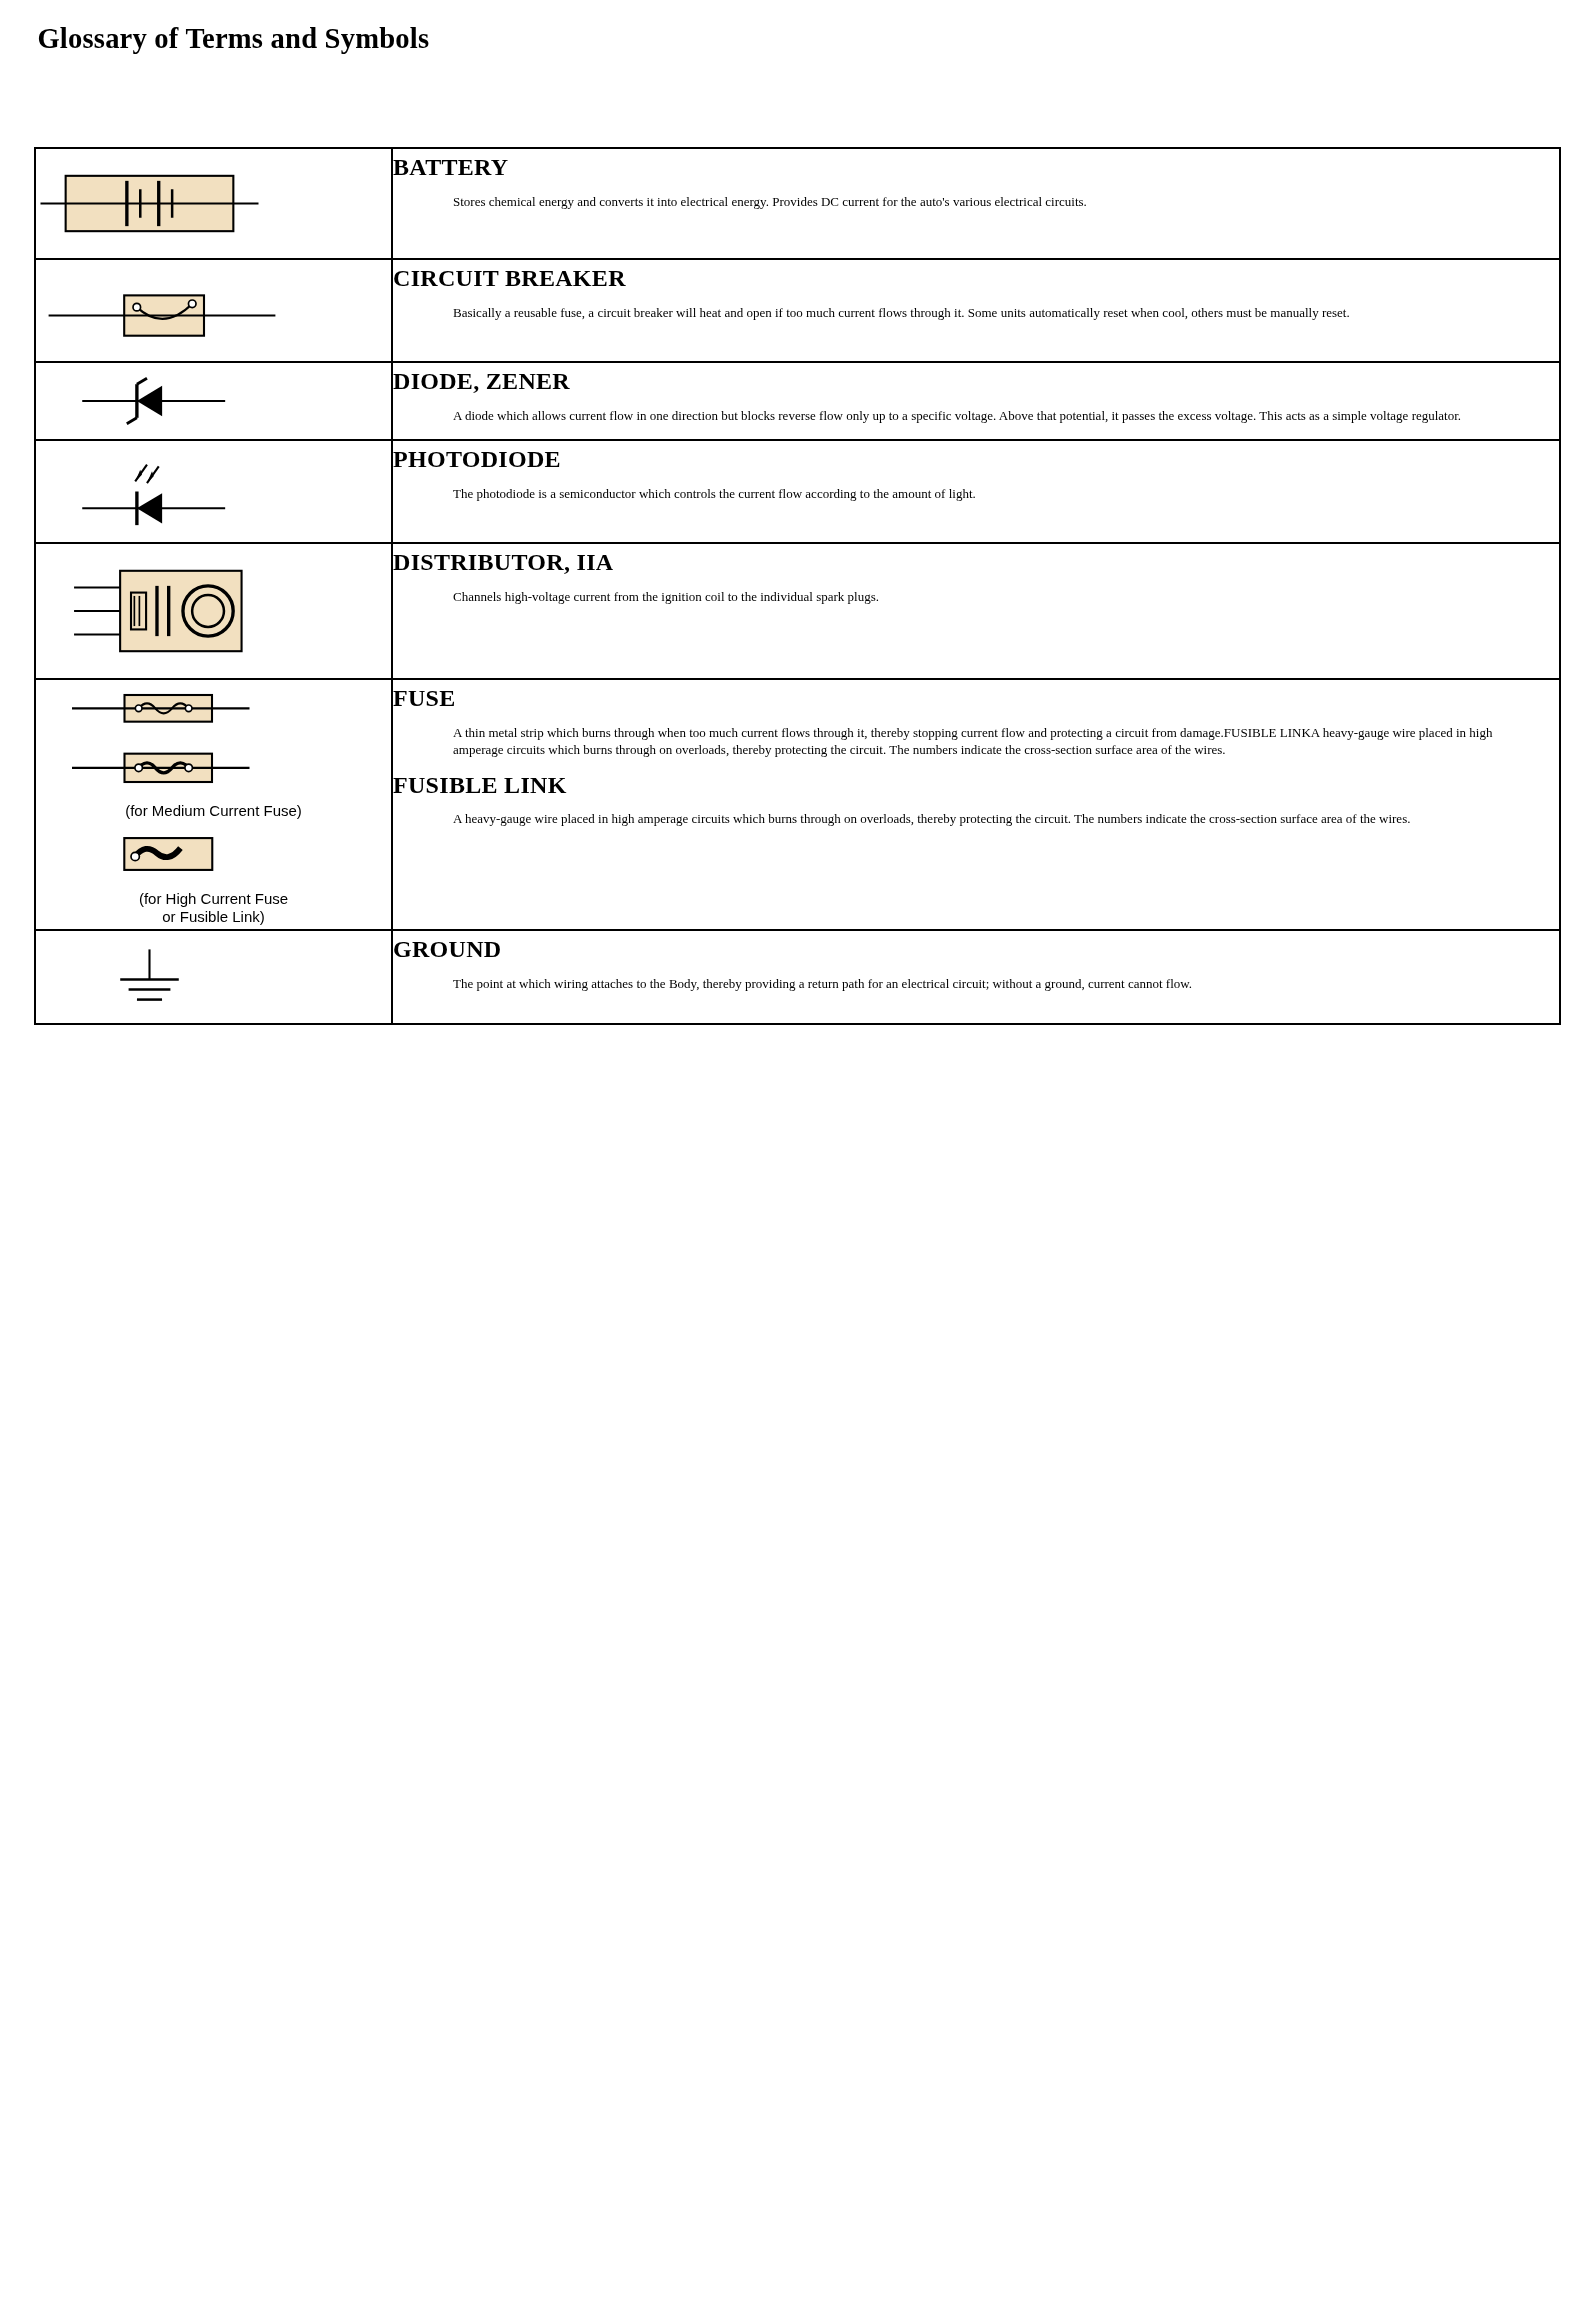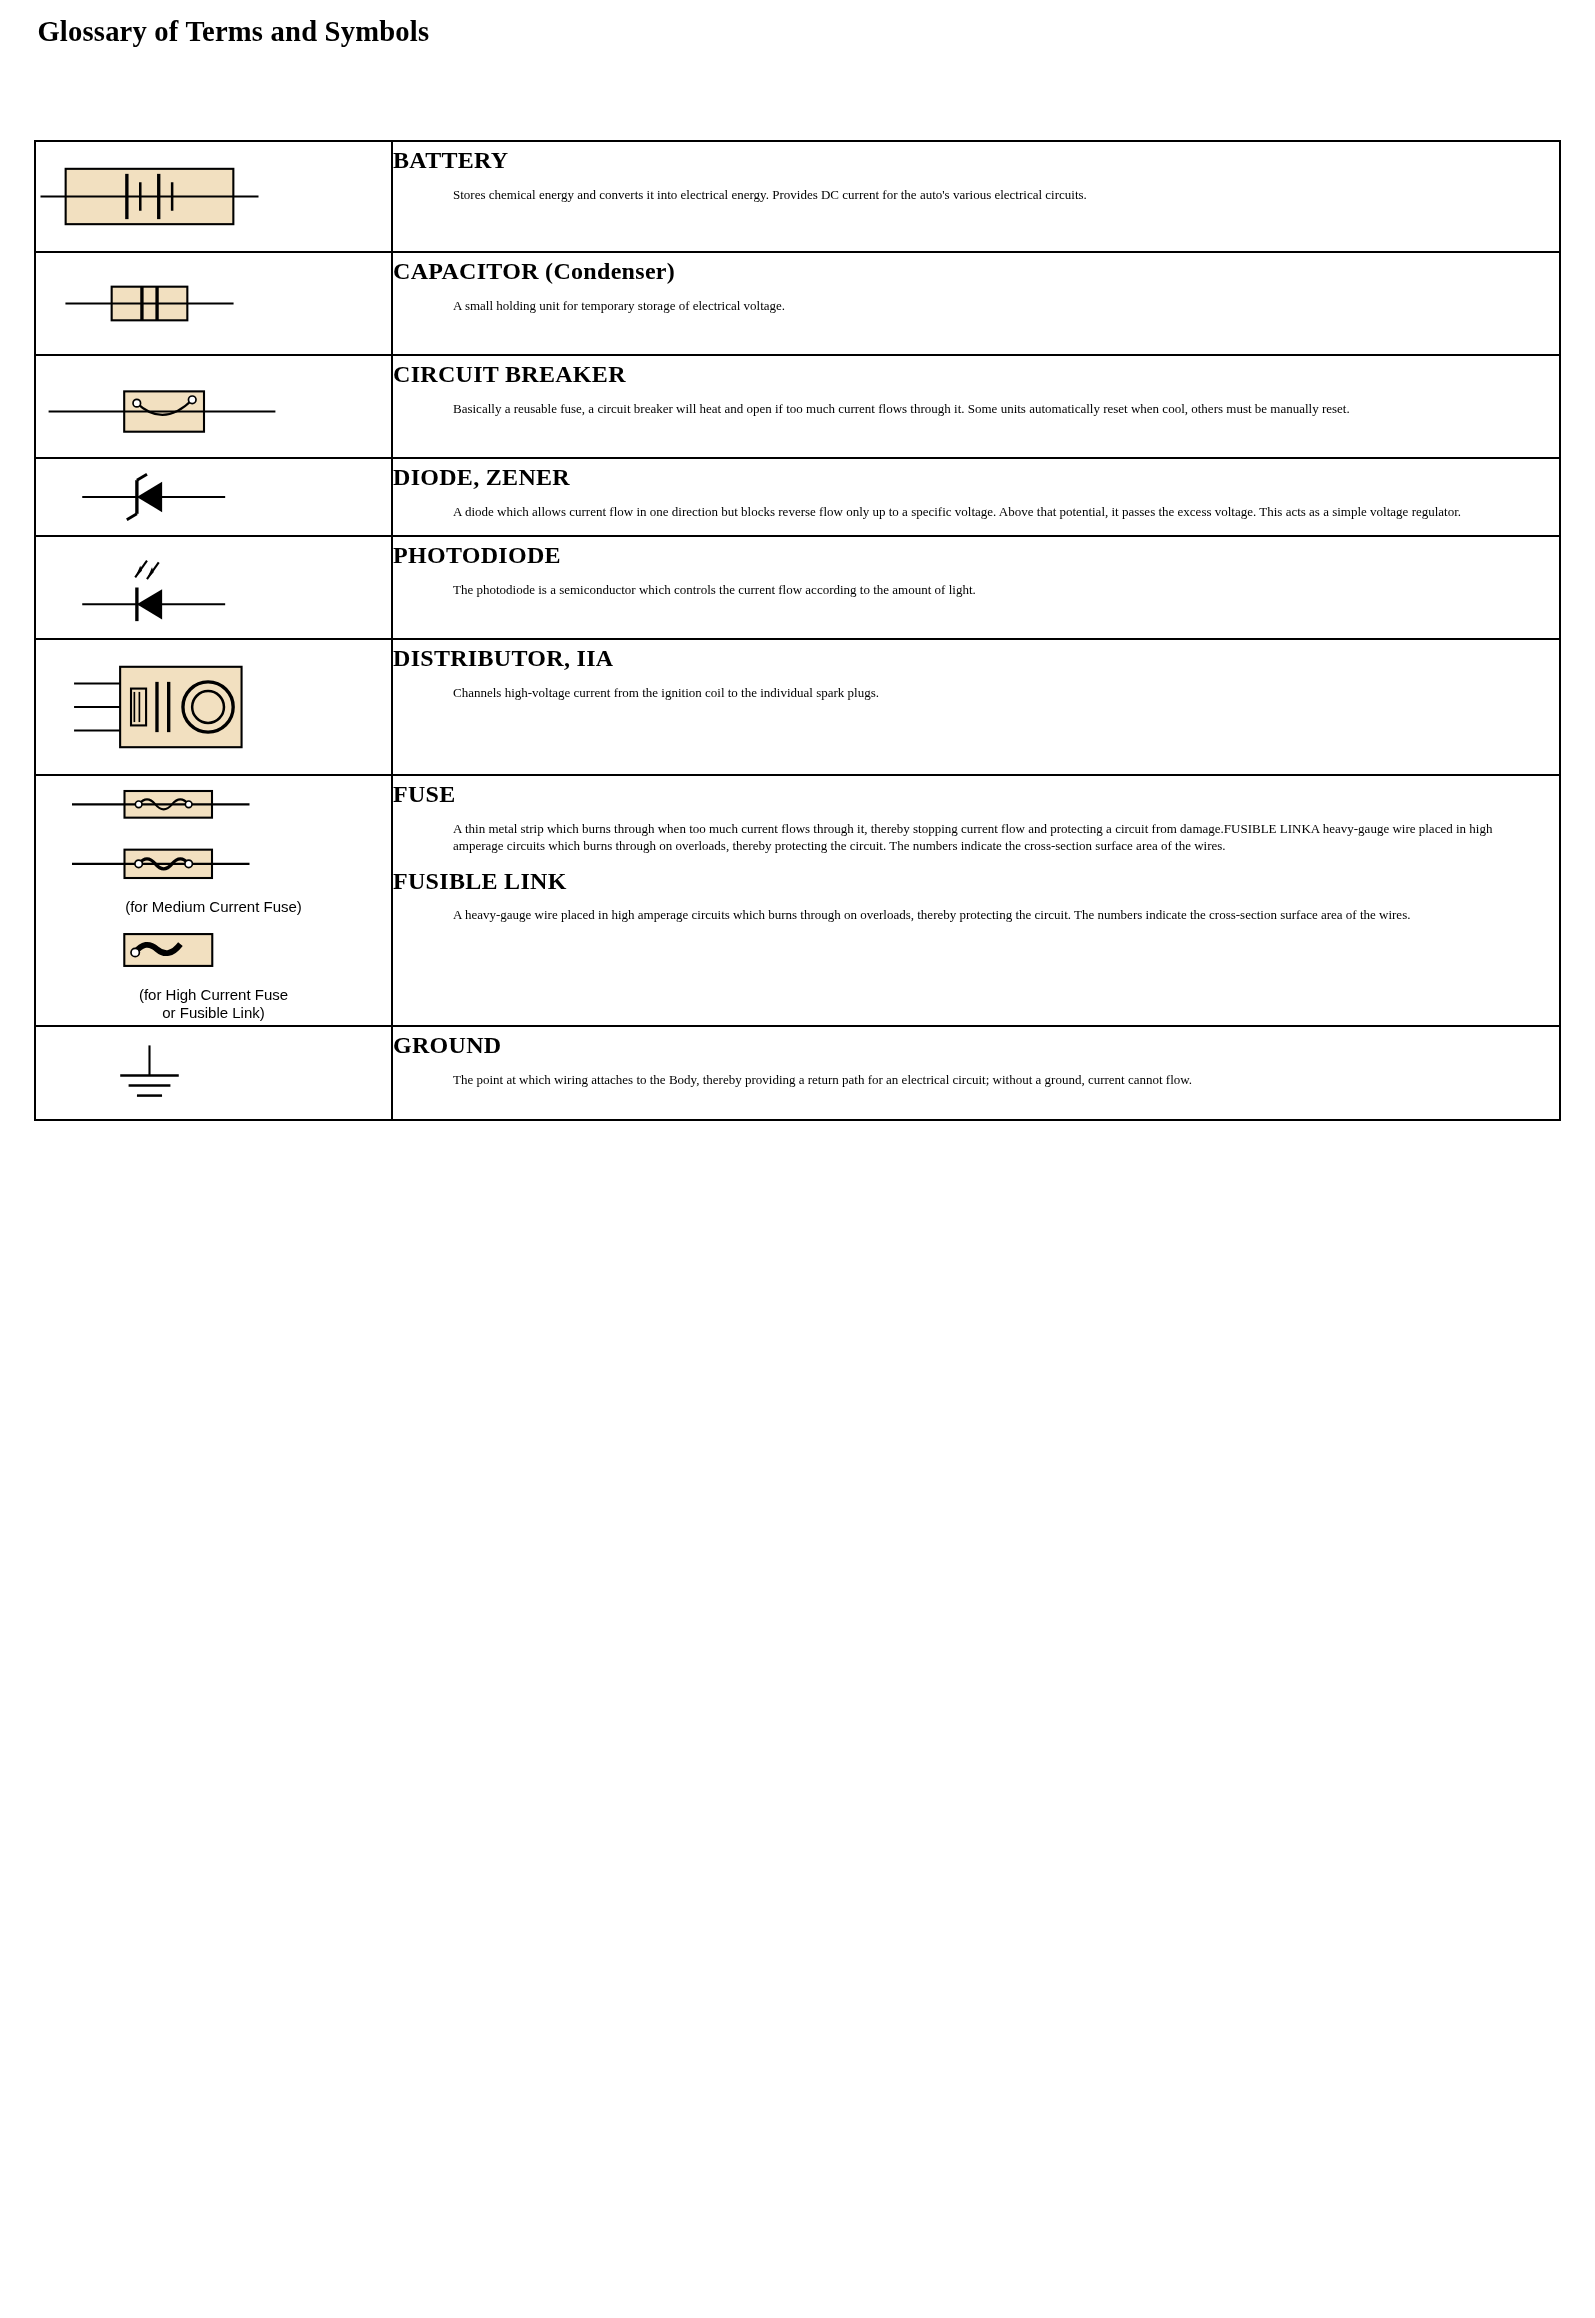--- a/index.html
+++ b/index.html
@@ -9,21 +9,21 @@
   }
   body {
     width: 1595px;
     min-height: 2319px;
     font-family: "Liberation Serif", serif;
     color: #000000;
   }
   .page {
     width: 1595px;
     box-sizing: border-box;
-    padding: 8px 34px 34px 34px;
+    padding: 15px 34px 34px 34px;
   }
   .page-title {
     font-family: "Liberation Serif", serif;
     font-weight: bold;
     font-size: 28.6px;
     letter-spacing: 0.2px;
     margin: 8.4px 0 0 3.4px;
   }
   .glossary-table {
     margin-top: 92px;
@@ -103,36 +103,20 @@
               <line x1="162" y1="48" x2="162" y2="82" stroke="#000" stroke-width="3"></line>
             </svg>
           </div>
         </td>
         <td class="desc-cell">
           <div class="term">BATTERY</div>
           <div class="desc">Stores chemical energy and converts it into electrical energy. Provides DC current for the auto's various electrical circuits.</div>
         </td>
       </tr>
 
-      <tr>
-        <td class="sym-cell">
-          <div class="sym-wrap">
-            <svg width="227" height="101" viewBox="0 0 270 120">
-              <rect x="90" y="40" width="90" height="40" fill="#f2e0c0" stroke="#000" stroke-width="2.5"></rect>
-              <line x1="35" y1="60" x2="235" y2="60" stroke="#000" stroke-width="2.5"></line>
-              <line x1="126" y1="40" x2="126" y2="80" stroke="#000" stroke-width="4"></line>
-              <line x1="144" y1="40" x2="144" y2="80" stroke="#000" stroke-width="4"></line>
-            </svg>
-          </div>
-        </td>
-        <td class="desc-cell">
-          <div class="term">CAPACITOR (Condenser)</div>
-          <div class="desc">A small holding unit for temporary storage of electrical voltage.</div>
-        </td>
-      </tr>
 
 
       <tr>
         <td class="sym-cell">
           <div class="sym-wrap">
             <svg width="252" height="101" viewBox="0 0 300 120">
               <rect x="105" y="42" width="95" height="48" fill="#f2e0c0" stroke="#000" stroke-width="2.5"></rect>
               <line x1="15" y1="66" x2="285" y2="66" stroke="#000" stroke-width="2.5"></line>
               <path d="M120,56 Q152,86 186,52" fill="none" stroke="#000" stroke-width="2.5"></path>
               <circle cx="120" cy="56" r="4.5" fill="#fff" stroke="#000" stroke-width="2"></circle>

